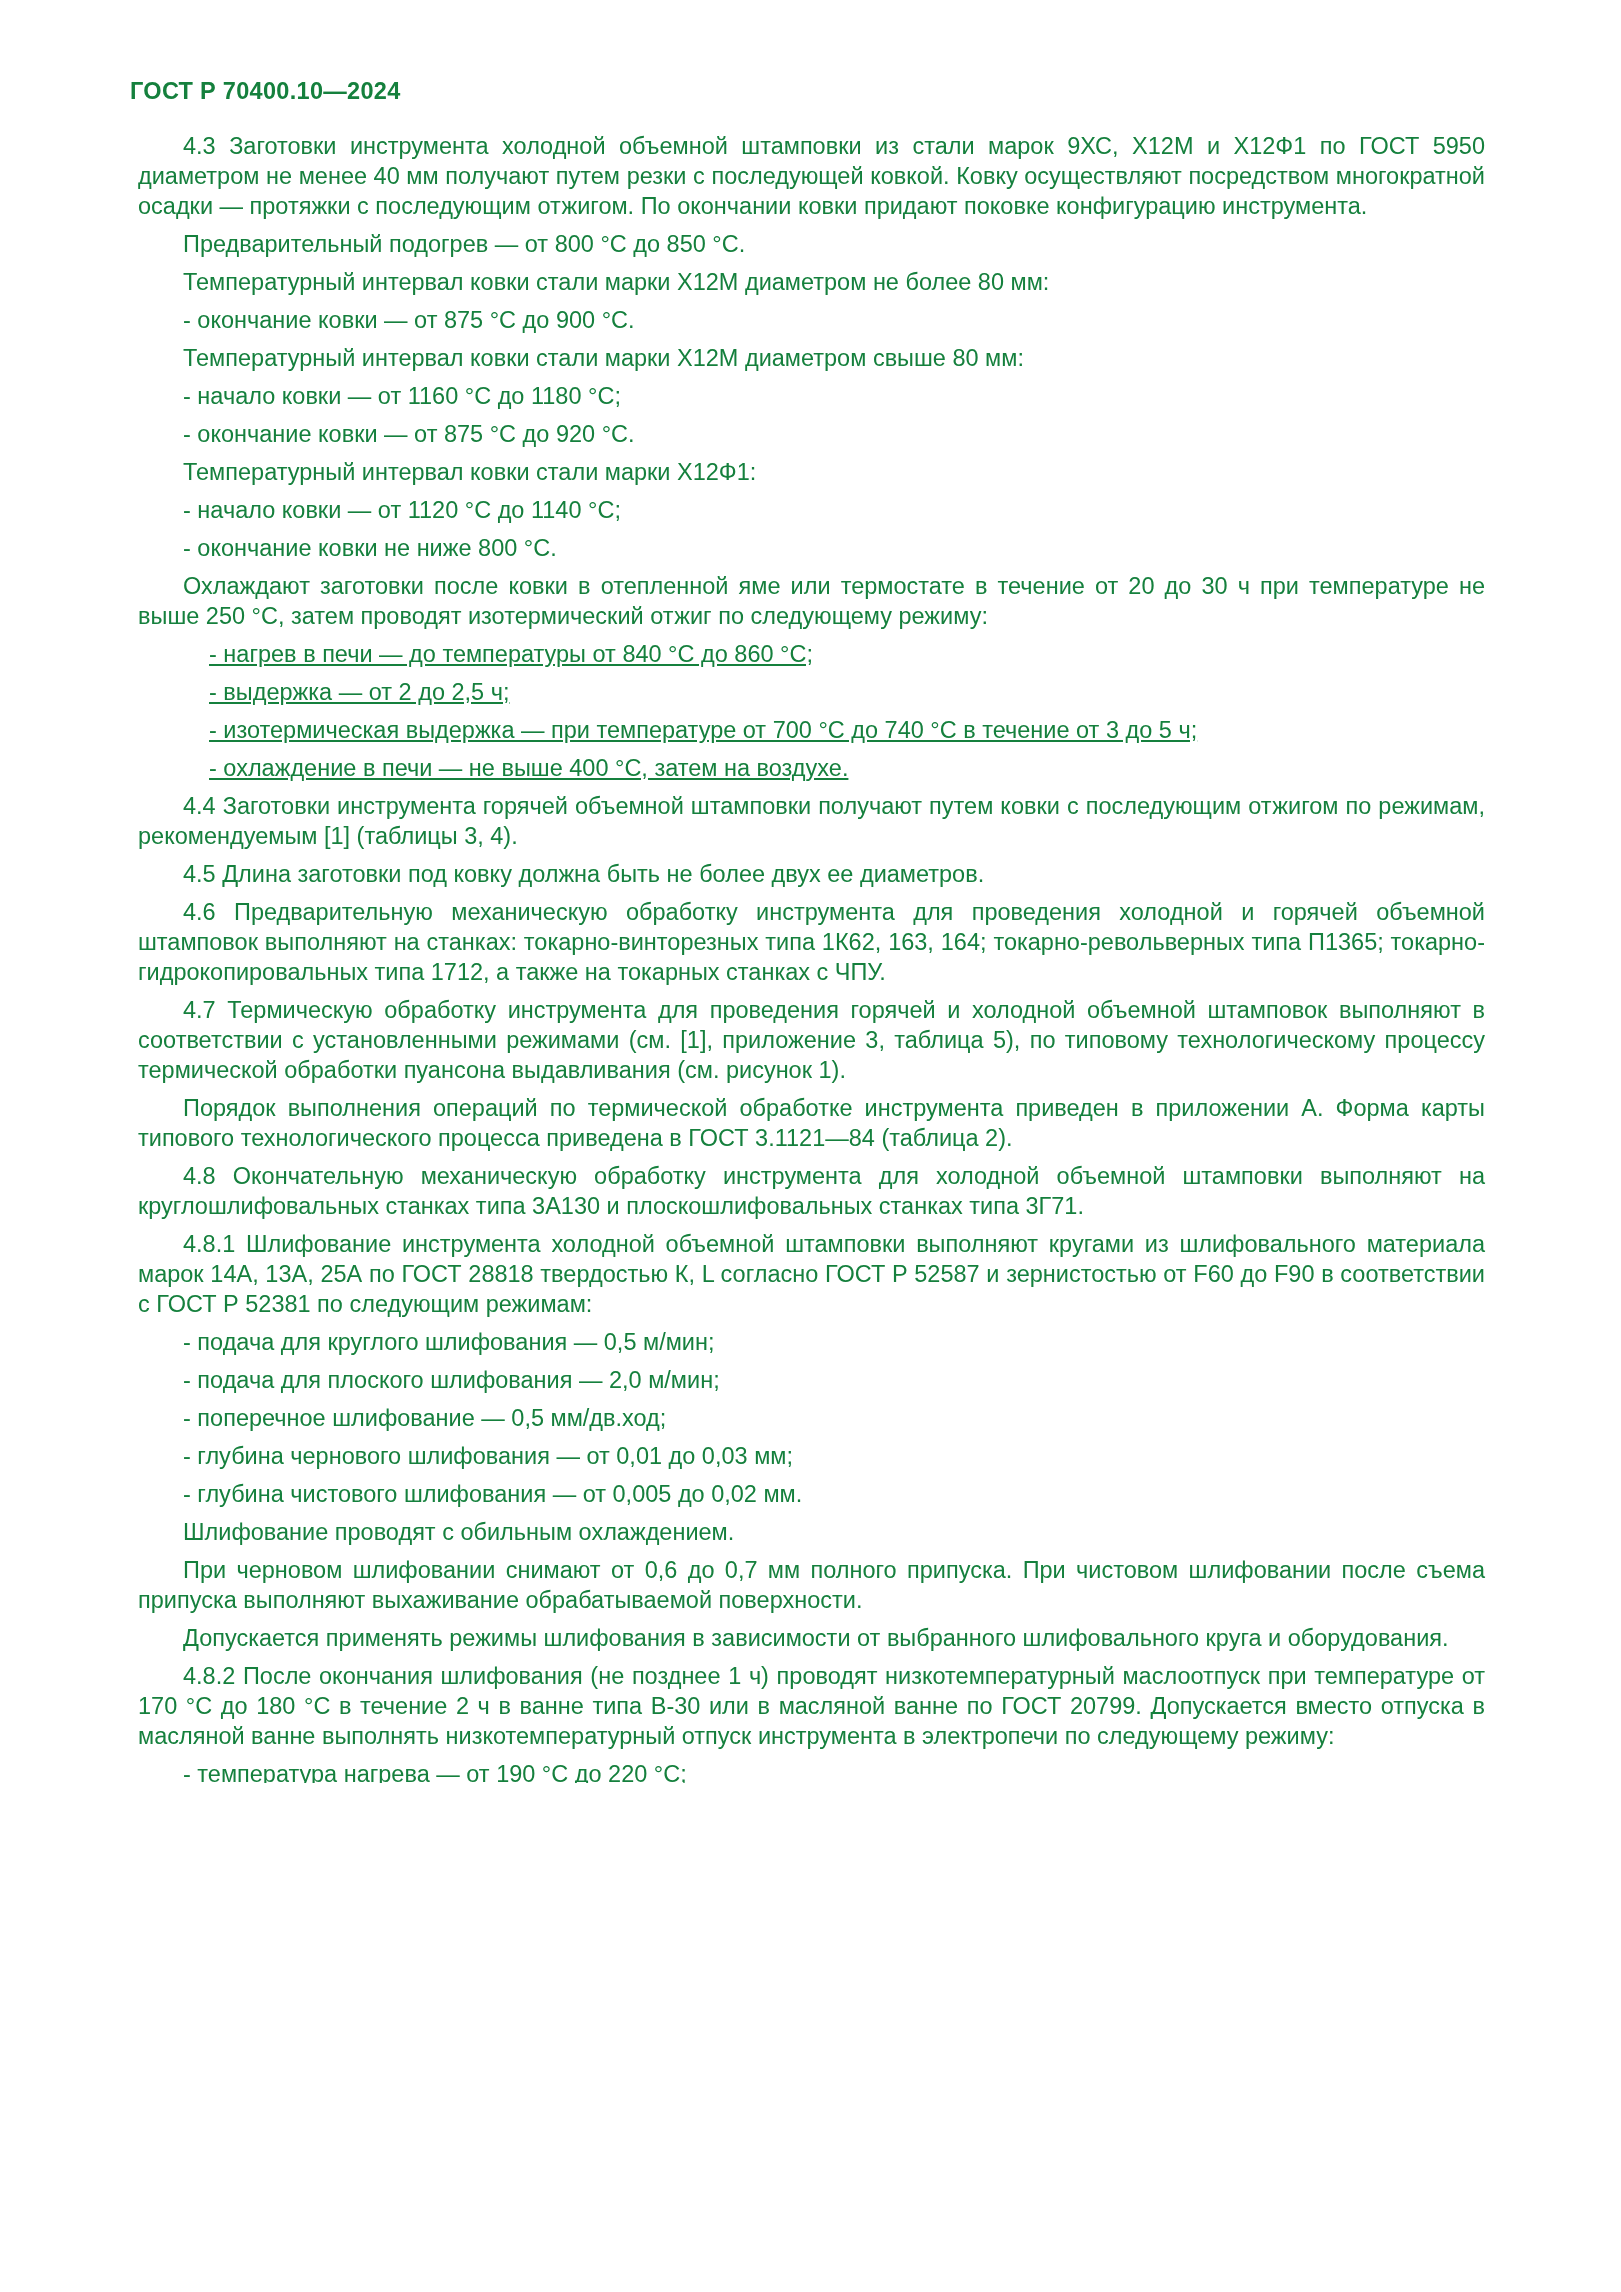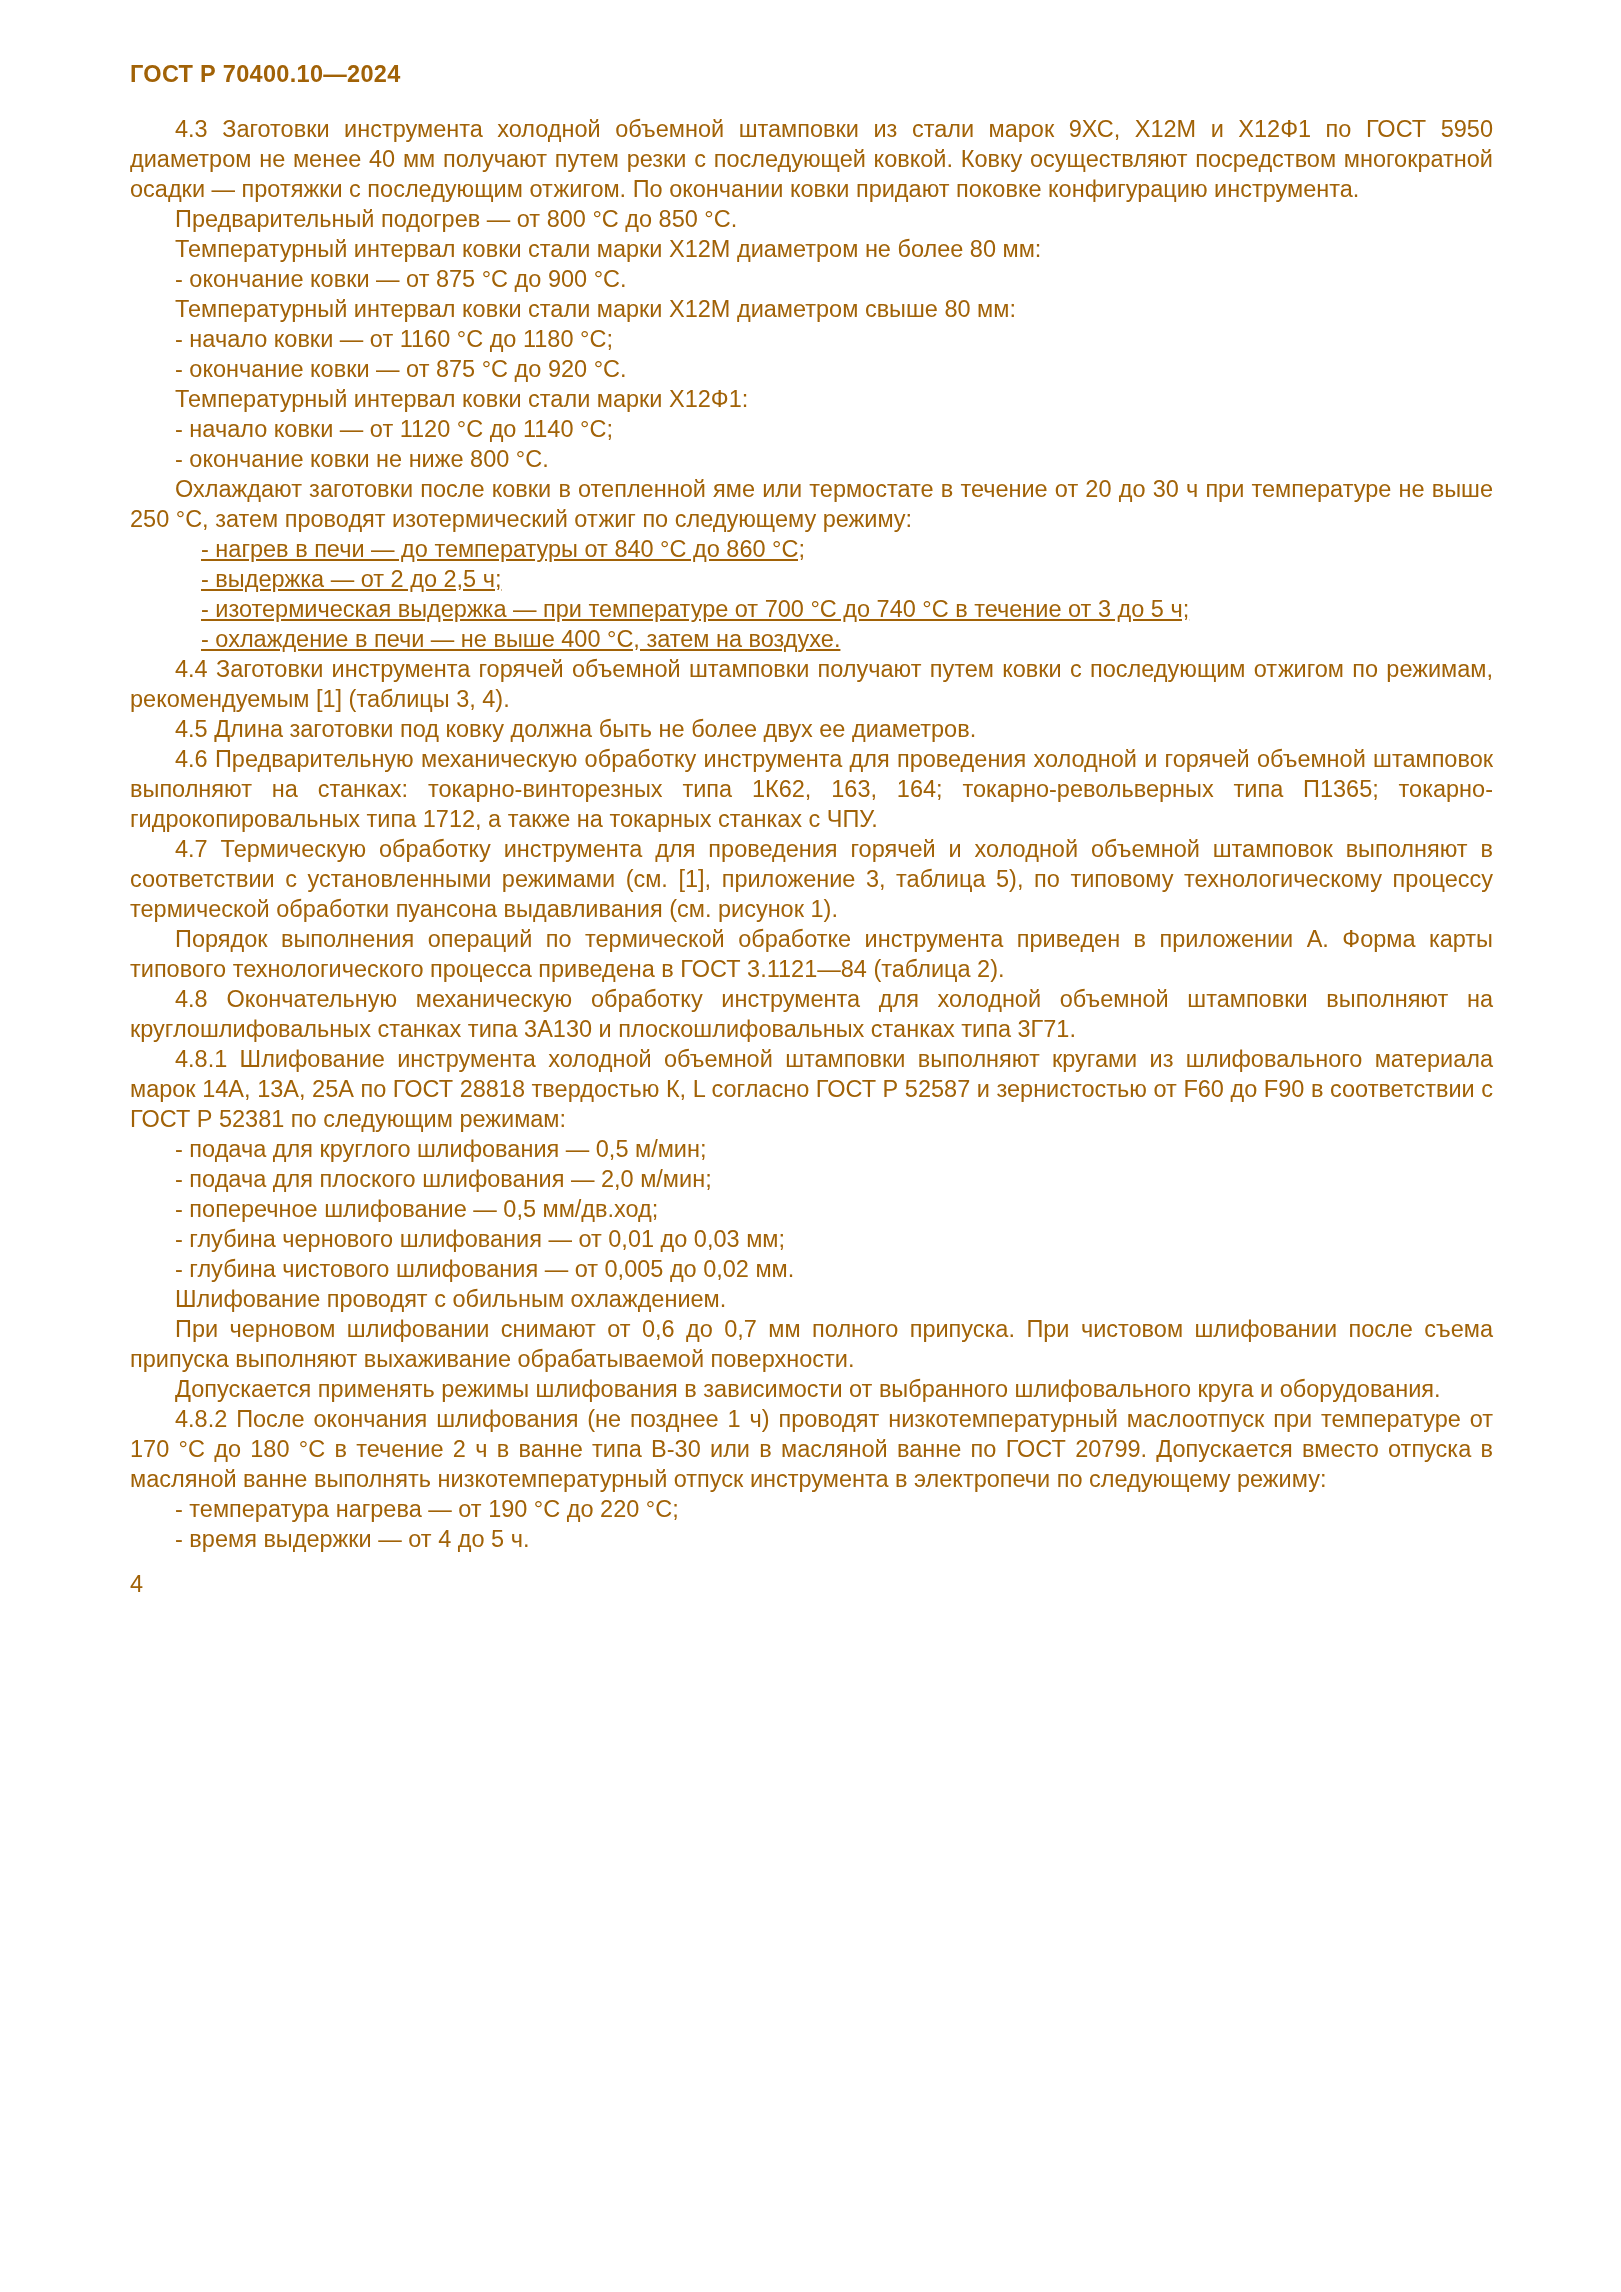--- a/index.html
+++ b/index.html
@@ -5,40 +5,40 @@
 <style>
   html, body { margin: 0; padding: 0; }
   body { background: #ffffff; }
 
   .page {
     position: relative;
     width: 1621px;
     height: 1783px;
     box-sizing: border-box;
     background: #ffffff;
-    padding: 61px 128px 0 130px;
+    padding: 78px 128px 0 130px;
     font-family: "Liberation Sans", sans-serif;
-    color: #a16207;
+    color: #15803d;
     overflow: hidden;
   }
 
   .doc-header {
     font-size: 23.5px;
     font-weight: bold;
     letter-spacing: 0.3px;
     margin: 0 0 25.5px 0;
   }
 
   .doc-body {
     font-size: 23.5px;
     line-height: 30px;
     text-align: justify;
   }
 
-  .doc-body p { margin: 0; }
+  .doc-body p { margin: 8px; }
 
   
   .p-normal { text-indent: 45px; }
 
   
   .p-dash { padding-left: 45px; text-align: left; }
 
   
   .p-dash-deep { padding-left: 71px; text-align: left; text-decoration: underline; }
 

